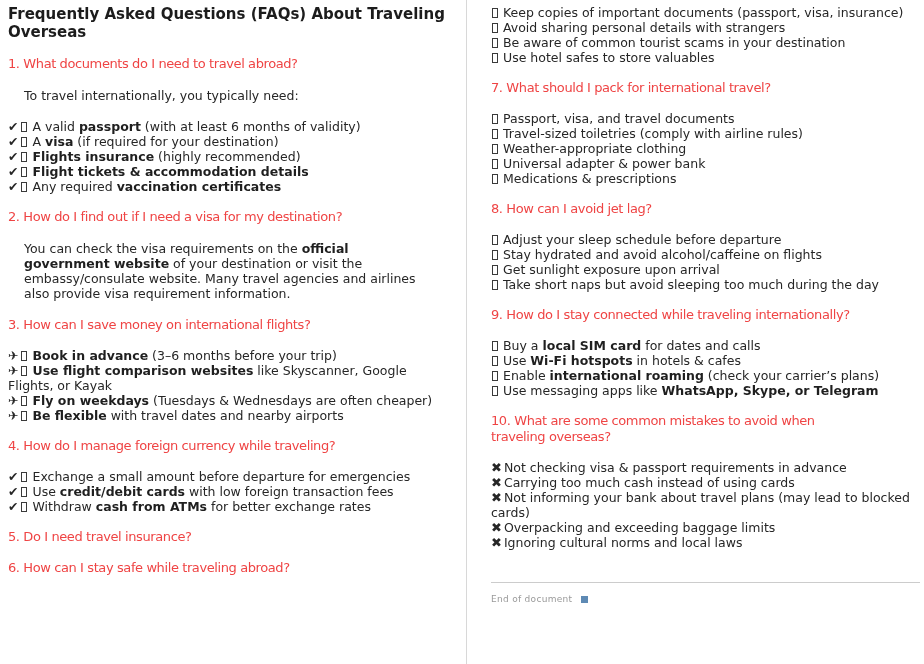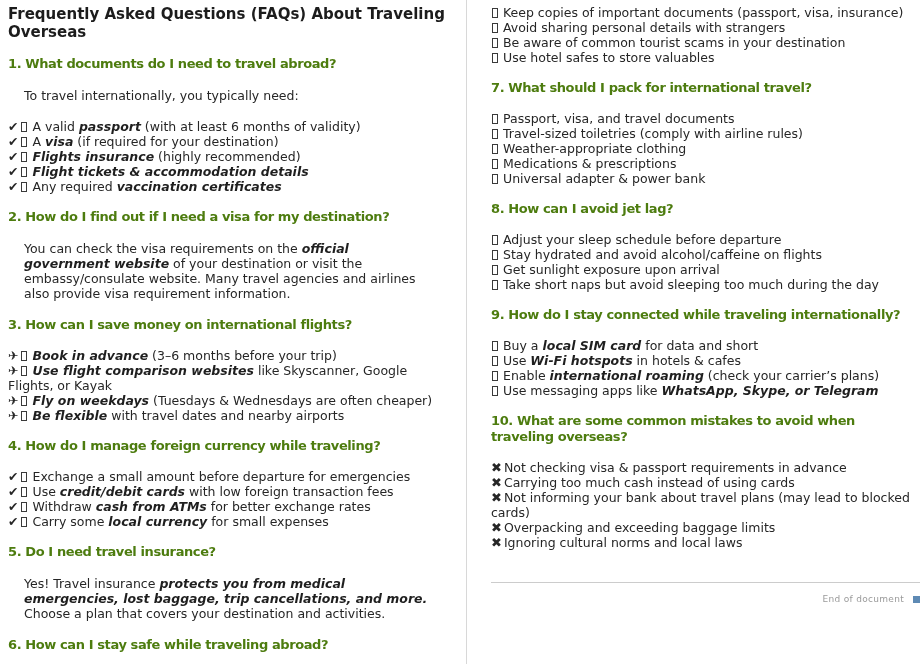--- a/index.html
+++ b/index.html
@@ -10,39 +10,39 @@
   }
   .doc{display:flex;width:924px;height:664px;box-sizing:border-box;}
   .col{box-sizing:border-box;}
   .col-left{width:467px;padding:5px 12px 0 8px;border-right:1px solid #d8d8d8;}
   .col-right{width:457px;padding:5px 4px 12px 24px;}
   .title{
     font-size:15px;font-weight:bold;line-height:18px;
     margin:0 0 12px;color:#1c1c1c;
   }
   .heading{
-    font-size:13px;font-weight:bold;line-height:16px;letter-spacing:-0.4px;
-    margin:15px 0 15px;color:#4d7c0f;white-space:pre-line;
+    font-size:13px;font-weight:normal;line-height:16px;letter-spacing:-0.4px;
+    margin:15px 0 15px;color:#ef4444;white-space:pre-line;
   }
   .para{margin:16px;}
   .items{margin:0;}
   .item{margin:0;}
-  b{font-weight:bold;color:#1f1f1f;font-style:italic;}
+  b{font-weight:bold;color:#1f1f1f;}
   .glyph{display:inline;}
   .g-check{font-weight:bold;margin-right:1px;}
   .g-plane{margin-right:1px;}
   .g-x{font-weight:bold;margin-right:2px;font-size:13px;}
   .tofu{
     display:inline-block;width:6px;height:10px;box-sizing:border-box;
     border:1px solid #3a3a3a;margin:0 5px 0 2px;vertical-align:-1px;
   }
   .item > .tofu:first-child{margin-left:1px;}
   .footer{margin-top:32px;}
   .footer-rule{border-top:1px solid #cccccc;margin:0 0 11px;}
-  .footer-row{text-align:right;font-size:9px;line-height:10px;color:#9a9a9a;letter-spacing:0.3px;}
+  .footer-row{font-size:9px;line-height:10px;color:#9a9a9a;letter-spacing:0.3px;}
   .end-marker{
     display:inline-block;width:7px;height:7px;margin-left:9px;vertical-align:-1px;
     background:var(--end-marker,#5e8ab4);
   }
 </style>
 </head>
 <body>
 
 <div class="doc">
   <div class="col col-left">
@@ -63,51 +63,49 @@
         <div class="item"><span class="glyph g-plane">✈</span><span class="tofu"></span><b>Book in advance</b><span> (3–6 months before your trip)</span></div>
         <div class="item"><span class="glyph g-plane">✈</span><span class="tofu"></span><b>Use flight comparison websites</b><span> like Skyscanner, Google Flights, or Kayak</span></div>
         <div class="item"><span class="glyph g-plane">✈</span><span class="tofu"></span><b>Fly on weekdays</b><span> (Tuesdays &amp; Wednesdays are often cheaper)</span></div>
         <div class="item"><span class="glyph g-plane">✈</span><span class="tofu"></span><b>Be flexible</b><span> with travel dates and nearby airports</span></div>
       </div>
       <div class="heading">4. How do I manage foreign currency while traveling?</div>
       <div class="items">
         <div class="item"><span class="glyph g-check">✔</span><span class="tofu"></span><span>Exchange a small amount before departure for emergencies</span></div>
         <div class="item"><span class="glyph g-check">✔</span><span class="tofu"></span><span>Use </span><b>credit/debit cards</b><span> with low foreign transaction fees</span></div>
         <div class="item"><span class="glyph g-check">✔</span><span class="tofu"></span><span>Withdraw </span><b>cash from ATMs</b><span> for better exchange rates</span></div>
-        <div class="item"><span class="glyph g-check">✔</span><span class="tofu"></span><span>Carry some </span><b>local currency</b><span> for small expenses</span></div>
       </div>
       <div class="heading">5. Do I need travel insurance?</div>
-      <div class="para"><span>Yes! Travel insurance </span><b>protects you from medical emergencies, lost baggage, trip cancellations, and more.</b><span> Choose a plan that covers your destination and activities.</span></div>
       <div class="heading">6. How can I stay safe while traveling abroad?</div>
     </div>
   <div class="col col-right">
       <div class="items">
         <div class="item"><span class="tofu"></span><span>Keep copies of important documents (passport, visa, insurance)</span></div>
         <div class="item"><span class="tofu"></span><span>Avoid sharing personal details with strangers</span></div>
         <div class="item"><span class="tofu"></span><span>Be aware of common tourist scams in your destination</span></div>
         <div class="item"><span class="tofu"></span><span>Use hotel safes to store valuables</span></div>
       </div>
       <div class="heading">7. What should I pack for international travel?</div>
       <div class="items">
         <div class="item"><span class="tofu"></span><span>Passport, visa, and travel documents</span></div>
         <div class="item"><span class="tofu"></span><span>Travel-sized toiletries (comply with airline rules)</span></div>
         <div class="item"><span class="tofu"></span><span>Weather-appropriate clothing</span></div>
+        <div class="item"><span class="tofu"></span><span>Universal adapter &amp; power bank</span></div>
         <div class="item"><span class="tofu"></span><span>Medications &amp; prescriptions</span></div>
-        <div class="item"><span class="tofu"></span><span>Universal adapter &amp; power bank</span></div>
       </div>
       <div class="heading">8. How can I avoid jet lag?</div>
       <div class="items">
         <div class="item"><span class="tofu"></span><span>Adjust your sleep schedule before departure</span></div>
         <div class="item"><span class="tofu"></span><span>Stay hydrated and avoid alcohol/caffeine on flights</span></div>
         <div class="item"><span class="tofu"></span><span>Get sunlight exposure upon arrival</span></div>
         <div class="item"><span class="tofu"></span><span>Take short naps but avoid sleeping too much during the day</span></div>
       </div>
       <div class="heading">9. How do I stay connected while traveling internationally?</div>
       <div class="items">
-        <div class="item"><span class="tofu"></span><span>Buy a </span><b>local SIM card</b><span> for data and short</span></div>
+        <div class="item"><span class="tofu"></span><span>Buy a </span><b>local SIM card</b><span> for dates and calls</span></div>
         <div class="item"><span class="tofu"></span><span>Use </span><b>Wi-Fi hotspots</b><span> in hotels &amp; cafes</span></div>
         <div class="item"><span class="tofu"></span><span>Enable </span><b>international roaming</b><span> (check your carrier’s plans)</span></div>
         <div class="item"><span class="tofu"></span><span>Use messaging apps like </span><b>WhatsApp, Skype, or Telegram</b></div>
       </div>
       <div class="heading">10. What are some common mistakes to avoid when
 traveling overseas?</div>
       <div class="items">
         <div class="item"><span class="glyph g-x">✖</span><span>Not checking visa &amp; passport requirements in advance</span></div>
         <div class="item"><span class="glyph g-x">✖</span><span>Carrying too much cash instead of using cards</span></div>
         <div class="item"><span class="glyph g-x">✖</span><span>Not informing your bank about travel plans (may lead to blocked cards)</span></div>

